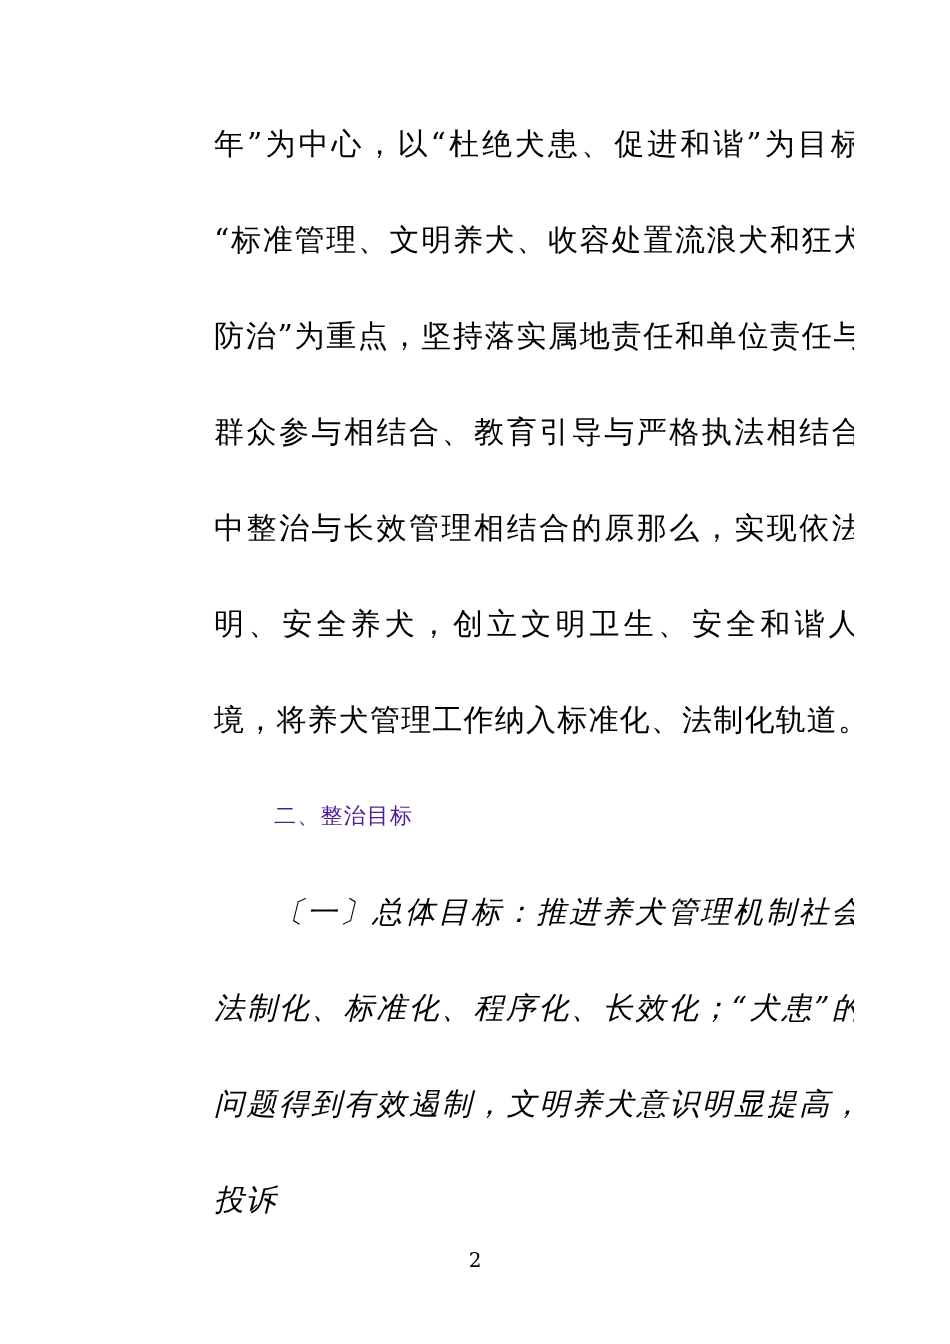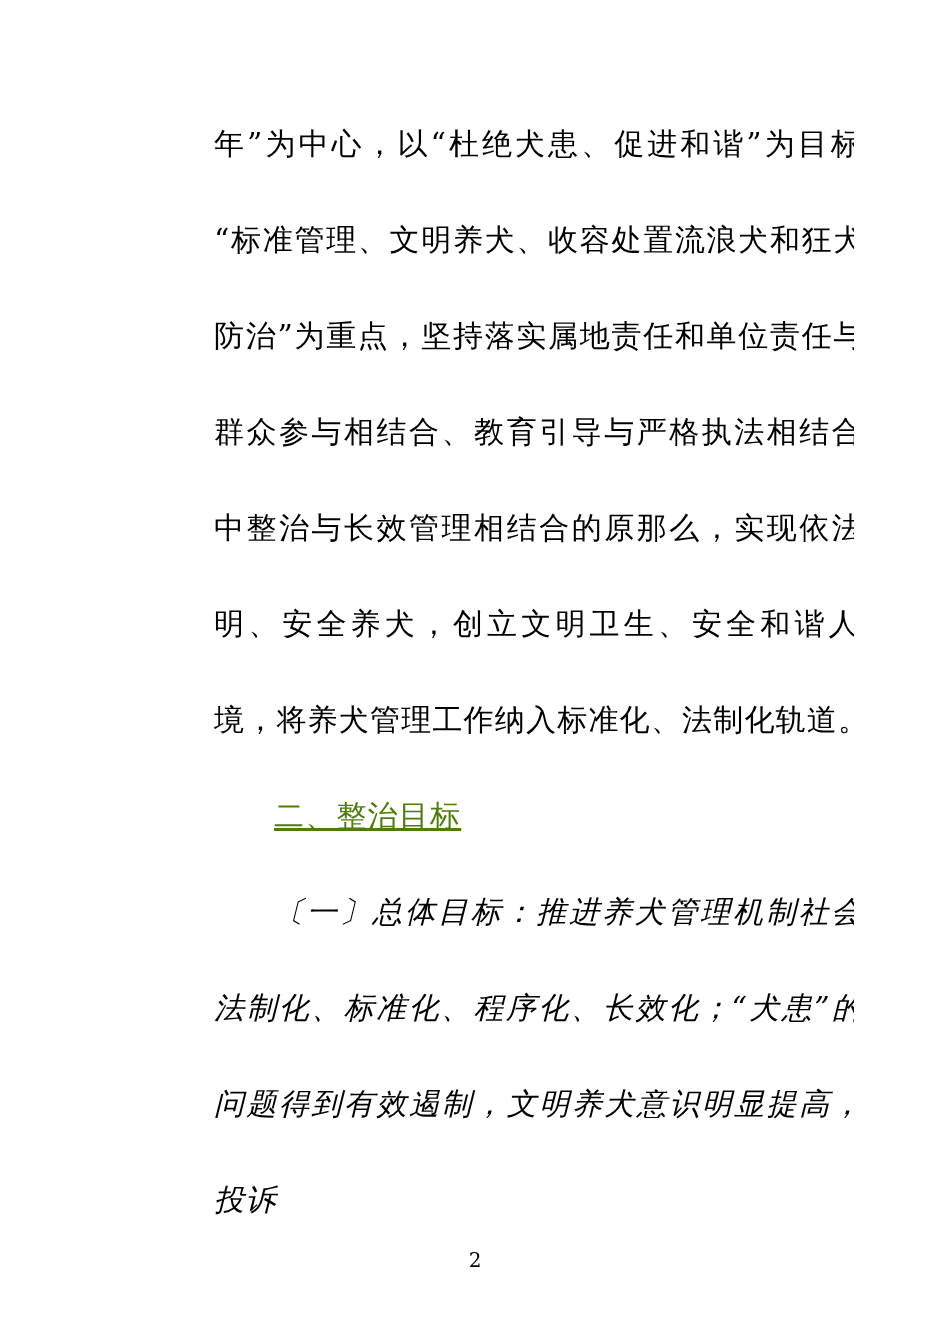--- a/index.html
+++ b/index.html
@@ -33,28 +33,27 @@
     margin: 0;
     white-space: pre-wrap;
     word-break: break-all;
   }
   .para.indent {
     text-indent: 60px;
     font-style: italic;
   }
   .heading {
     font-family: "DejaVu Serif", "Liberation Serif", serif;
-    font-size: 30px;
+    font-size: 22px;
     line-height: 96px;
-    color: #4d7c0f;
+    color: #4c1d95;
     margin: 0;
     text-indent: 60px;
     font-weight: normal;
     letter-spacing: 1.2px;
-    text-decoration: underline;
   }
   .page-number {
     position: absolute;
     left: 0;
     right: 0;
     top: 1248px;
     text-align: center;
     font-family: "DejaVu Serif", "Liberation Serif", serif;
     font-size: 20px;
     color: #000000;

